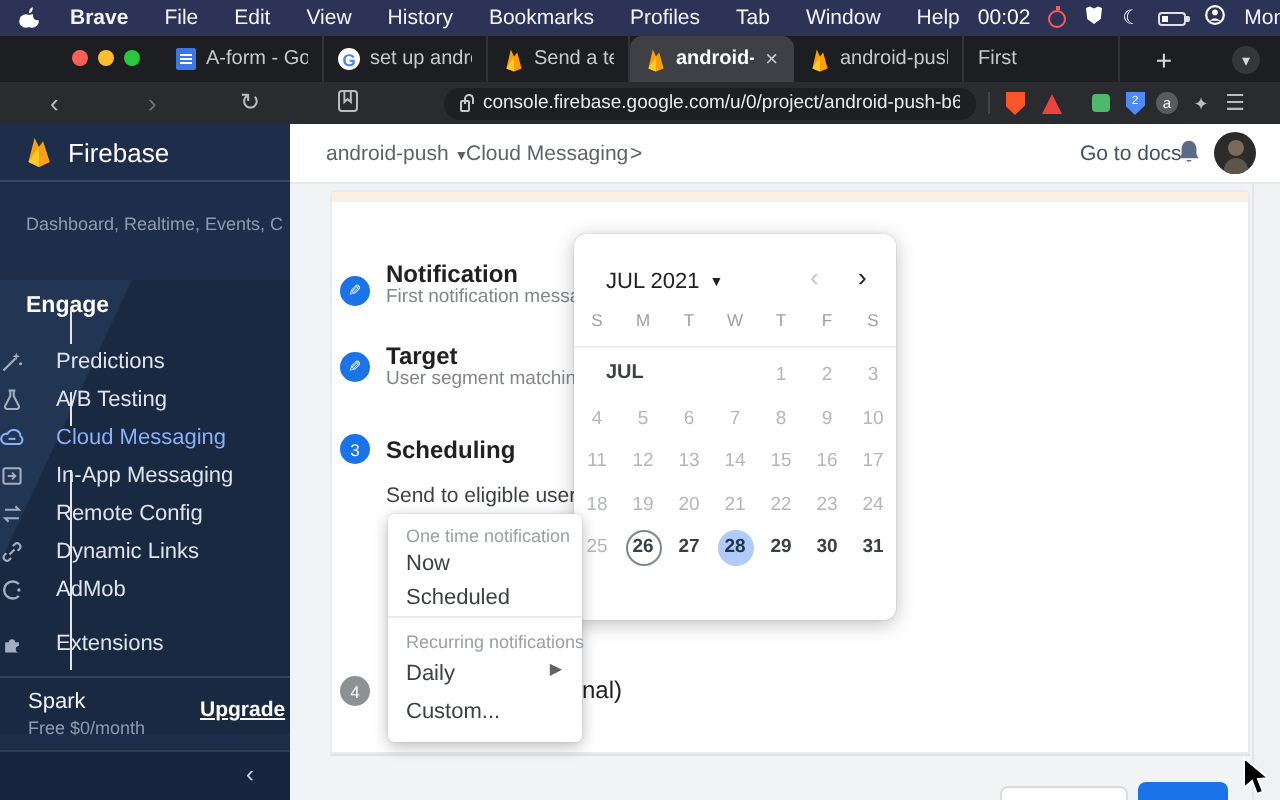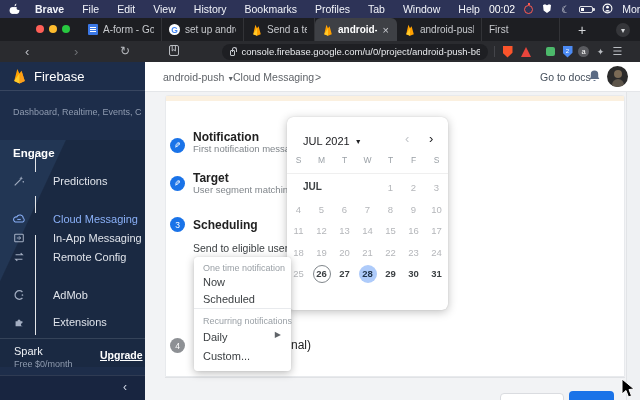--- a/index.html
+++ b/index.html
@@ -54,21 +54,21 @@
   .spark-ico { color:#b9bcc1; font-size:9px; }
   .hamb { color:#b9bcc1; font-size:11px; }
 
   
   .sidebar { position:absolute; top:62px; left:0; width:163px; height:338px; background:#1d2d4a; color:#e3e7ee; overflow:hidden; }
   .brand { position:absolute; top:0; left:0; width:145px; height:29px; display:flex; align-items:center; gap:8px; padding-left:13px; border-bottom:1px solid rgba(255,255,255,.12); }
   .brand-name { font-size:13px; color:#fff; }
   .sec-title { font-size:11.5px; font-weight:bold; color:#fff; }
   .sec-sub { font-size:9px; color:#8f9bb0; margin-top:3px; white-space:nowrap; overflow:hidden; }
   .engage-panel { position:absolute; top:78px; left:0; width:145px; height:227px; background:linear-gradient(115deg,#223654 0%,#223654 26%,#1a2942 26.5%,#1a2942 100%); }
-  .sb-item { position:absolute; left:0; width:145px; height:19px; display:flex; align-items:center; gap:28px; padding-left:13px; font-size:11px; color:#dfe3ea; }
+  .sb-item { position:absolute; left:0; width:145px; height:19px; display:flex; align-items:center; gap:16px; font-size:11px; color:#dfe3ea; }
   .sb-item.active { color:#8ab0f8; }
   .sb-item svg { flex:none; }
   .ext-row { position:absolute; top:250px; }
   .plan-divider { position:absolute; top:276px; left:0; width:145px; height:1px; background:rgba(255,255,255,.12); }
   .spark-name { position:absolute; top:283px; left:14px; font-size:11px; color:#eef1f5; }
   .spark-detail { position:absolute; top:297px; left:14px; font-size:9px; color:#8f9bb0; }
   .upgrade { position:absolute; top:287px; left:100px; font-size:10.5px; font-weight:bold; color:#fff;text-decoration:underline; }
   .collapse-bar { position:absolute; top:313px; left:0; width:145px; height:25px; background:#182540; border-top:1px solid rgba(255,255,255,.1); }
   .collapse-ch { position:absolute; right:18px; top:4px; color:#cfd6e4; font-size:12px; }
   .sb-scroll { position:absolute; top:78px; right:1px; width:3px; height:200px; background:rgba(255,255,255,.22); border-radius:2px; }
@@ -281,39 +281,52 @@
     <div class="abs sec-title" style="top:85px;left:13px">Engage</div>
 
     <div class="sb-item" style="top:109px">
       <svg width="12" height="12" viewBox="0 0 14 14">
           <path d="M2 12 L9 5" stroke="#a3aec2" stroke-width="1.3" fill="none"></path>
           <path d="M9.5 1.5 l.6 1.6 1.6.6 -1.6.6 -.6 1.6 -.6-1.6 -1.6-.6 1.6-.6 z" fill="#a3aec2"></path>
           <circle cx="12" cy="8" r="0.9" fill="#a3aec2"></circle>
         </svg>
       <span>Predictions</span>
     </div>
+    <div class="sb-item" style="top:128px">
+      <svg width="12" height="12" viewBox="0 0 14 14">
+          <path d="M5 1.5 h4 M6 1.5 v3.2 L3 10.5 a1.2 1.2 0 0 0 1.1 1.7 h5.8 a1.2 1.2 0 0 0 1.1-1.7 L8 4.7 V1.5" stroke="#a3aec2" stroke-width="1.2" fill="none"></path>
+        </svg>
+      <span>A/B Testing</span>
+    </div>
     <div class="sb-item active" style="top:147px">
       <svg width="12" height="12" viewBox="0 0 14 14">
           <path d="M4 10.5 a3 3 0 1 1 .4-5.9 A4 4 0 0 1 12 6 a2.6 2.6 0 0 1-.5 4.5 z" stroke="#8ab0f8" stroke-width="1.2" fill="none"></path>
           <path d="M5 7.5 h4" stroke="#8ab0f8" stroke-width="1.2"></path>
         </svg>
       <span>Cloud Messaging</span>
     </div>
     <div class="sb-item" style="top:166px">
       <svg width="12" height="12" viewBox="0 0 14 14">
           <rect x="2" y="2.5" width="10" height="9" rx="1" stroke="#a3aec2" stroke-width="1.2" fill="none"></rect>
           <path d="M4.5 7 h4 M7 5 l2 2 -2 2" stroke="#a3aec2" stroke-width="1.1" fill="none"></path>
         </svg>
       <span>In-App Messaging</span>
     </div>
     <div class="sb-item" style="top:185px">
       <svg width="12" height="12" viewBox="0 0 14 14">
           <path d="M3 4.5 h8 l-2-2 M11 9.5 H3 l2 2" stroke="#a3aec2" stroke-width="1.2" fill="none"></path>
         </svg>
       <span>Remote Config</span>
+    </div>
+    <div class="sb-item" style="top:204px">
+      <svg width="12" height="12" viewBox="0 0 14 14">
+          <path d="M5.5 8.5 l3-3" stroke="#a3aec2" stroke-width="1.2"></path>
+          <path d="M6.5 10.5 l-1.2 1.2 a2 2 0 0 1-2.8-2.8 L3.7 7.7 M7.5 3.5 l1.2-1.2 a2 2 0 0 1 2.8 2.8 L10.3 6.3" stroke="#a3aec2" stroke-width="1.2" fill="none"></path>
+        </svg>
+      <span>Dynamic Links</span>
     </div>
     <div class="sb-item" style="top:223px">
       <svg width="12" height="12" viewBox="0 0 14 14">
           <path d="M11 3.5 a5 5 0 1 0 0 7" stroke="#a3aec2" stroke-width="1.4" fill="none"></path>
           <circle cx="11" cy="7" r="1" fill="#a3aec2"></circle>
         </svg>
       <span>AdMob</span>
     </div>
 
     <div class="sb-item ext-row">

